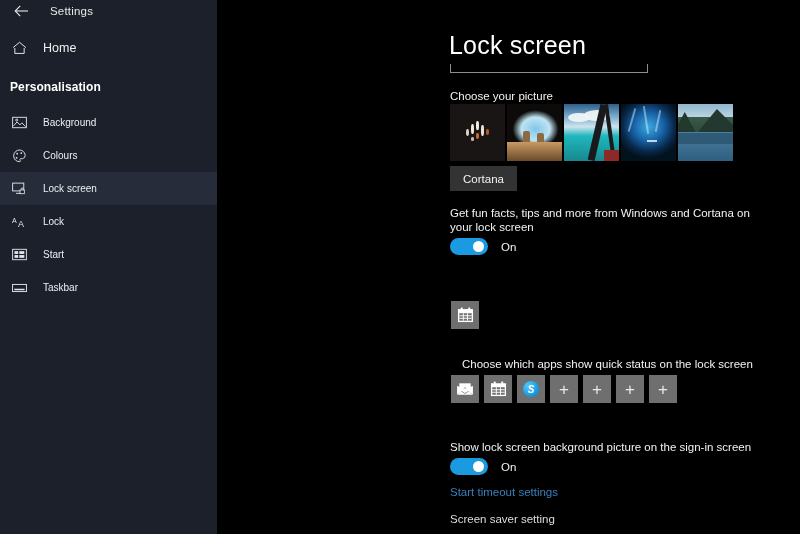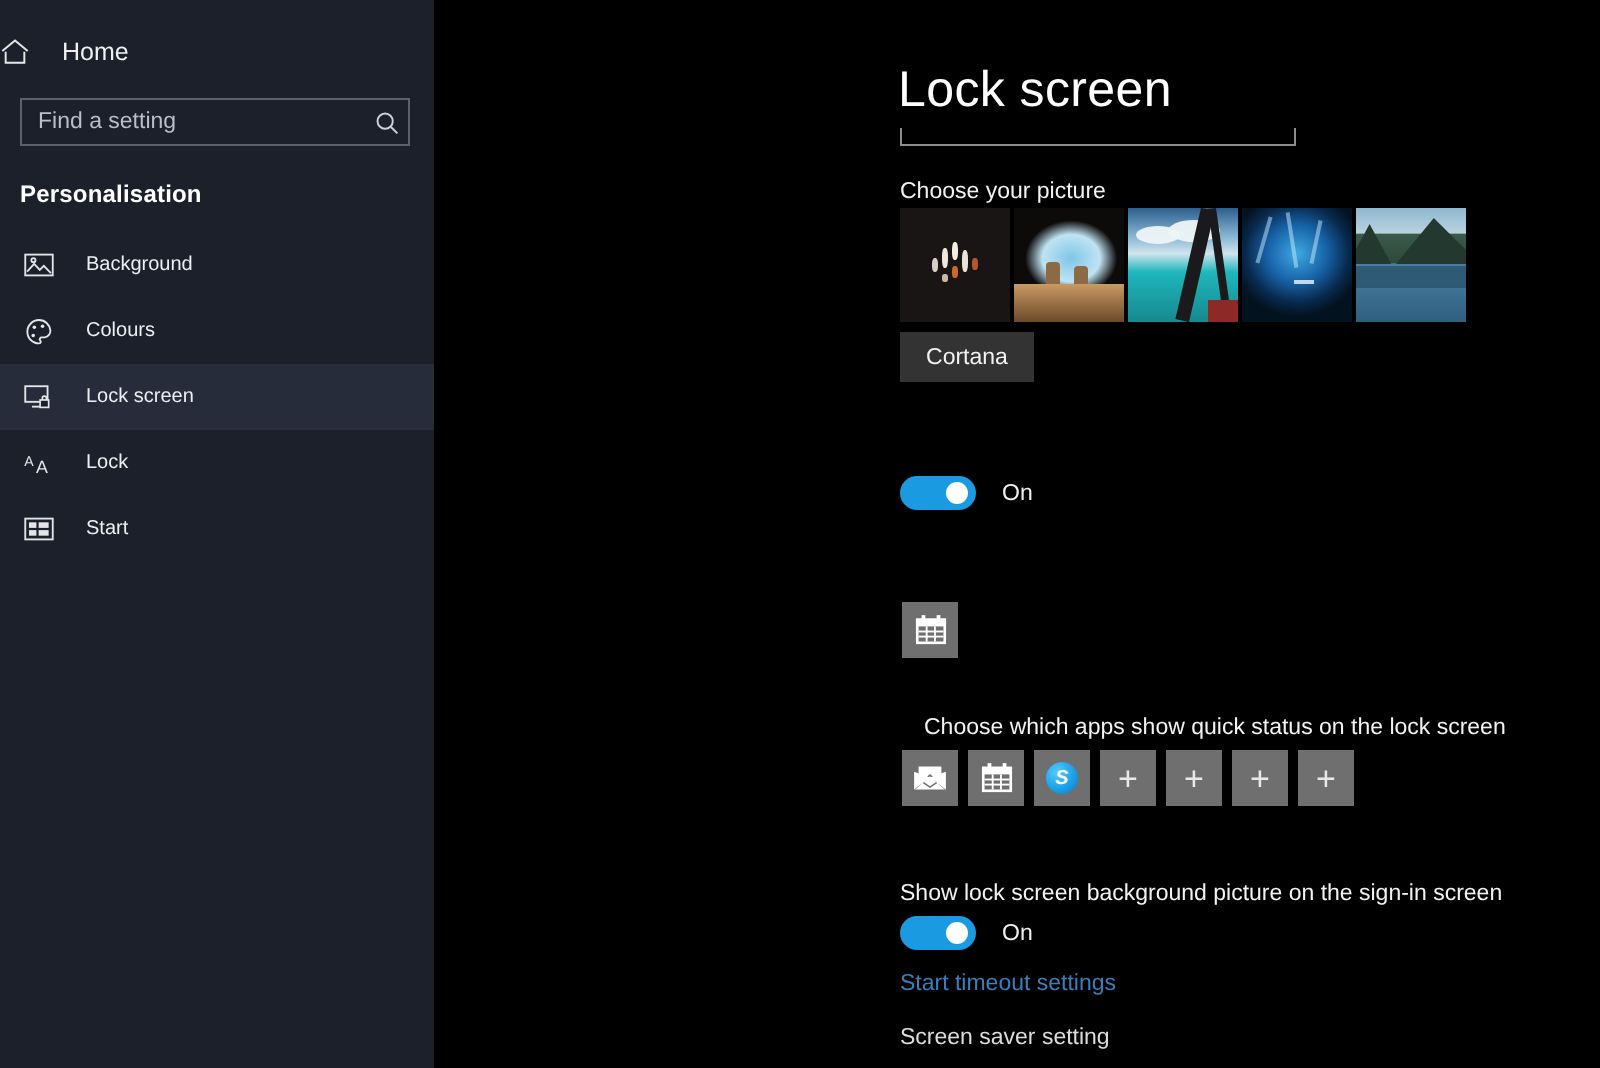--- a/index.html
+++ b/index.html
@@ -17,21 +17,21 @@
   }
   .titlebar{height:22px;display:flex;align-items:center;padding-left:12px;}
   .back-arrow{
     width:18px;height:18px;display:flex;align-items:center;justify-content:center;
     color:#e8e8e8;
   }
   .titlebar-text{
     font-size:11.5px;color:#e6e6e6;margin-left:20px;letter-spacing:.2px;
   }
   .home-row{
-    display:flex;align-items:center;height:30px;margin-top:11px;
+    display:flex;align-items:center;height:30px;margin-top:11px;padding-left:12px;
   }
   .home-row .ico{width:20px;display:flex;align-items:center;color:#e7e7e7;}
   .home-row .lbl{font-size:12.5px;color:#f0f0f0;margin-left:11px;}
 
   .searchbox{
     margin:8px 12px 0 10px;height:22px;border:1px solid #5b606b;background:#1b202b;
     display:flex;align-items:center;position:relative;
   }
   .searchbox input{
     flex:1;background:transparent;border:0;outline:none;color:#cfd3da;
@@ -128,40 +128,40 @@
   .link{position:absolute;font-size:11.5px;color:#3a7fba;cursor:default;}
   .link.muted{color:#dcdcdc;}
 </style>
 </head>
 <body>
 
 <div id="app">
 
   <div class="sidebar">
 
+    <div class="titlebar">
+      <div class="back-arrow">
+        <svg width="15" height="12" viewBox="0 0 15 12" aria-hidden="true">
+          <path d="M6.2 0.8 L1.2 6 L6.2 11.2" fill="none" stroke="#e8e8e8" stroke-width="1.1"></path>
+          <line x1="1.4" y1="6" x2="14" y2="6" stroke="#e8e8e8" stroke-width="1.1"></line>
+        </svg>
+      </div>
+      <div class="titlebar-text">Settings</div>
+    </div>
 
     <div class="home-row">
       <div class="ico">
         <svg width="15" height="14" viewBox="0 0 16 15" aria-hidden="true">
           <path d="M1.2 7 L8 1.4 L14.8 7" fill="none" stroke="#e7e7e7" stroke-width="1.05"></path>
           <path d="M3 7.4 V13.3 H13 V7.4" fill="none" stroke="#e7e7e7" stroke-width="1.05"></path>
         </svg>
       </div>
       <div class="lbl">Home</div>
     </div>
 
-    <div class="searchbox">
-      <input type="text" value="" placeholder="Find a setting" style="">
-      <div class="search-ico">
-        <svg width="13" height="13" viewBox="0 0 14 14" aria-hidden="true">
-          <circle cx="6" cy="6" r="4.1" fill="none" stroke="#cdd2da" stroke-width="1.05"></circle>
-          <line x1="9" y1="9" x2="12.6" y2="12.6" stroke="#cdd2da" stroke-width="1.05"></line>
-        </svg>
-      </div>
-    </div>
 
     <div class="section-title">Personalisation</div>
 
     <div class="nav">
 
       <div class="nav-item">
         <div class="ico">
           <svg width="15" height="13" viewBox="0 0 16 14" aria-hidden="true">
             <rect x="0.6" y="1.4" width="14.8" height="11.2" fill="none" stroke="#e3e5e9" stroke-width="1"></rect>
             <path d="M1.6 10.6 L5.4 6.4 L8.4 9.6 L10.6 7.4 L14.4 11.4" fill="none" stroke="#e3e5e9" stroke-width="1"></path>
@@ -212,20 +212,29 @@
             <rect x="0.6" y="1.4" width="14.8" height="11.2" fill="none" stroke="#e3e5e9" stroke-width="1"></rect>
             <rect x="2.6" y="3.4" width="4" height="3" fill="#e3e5e9"></rect>
             <rect x="7.8" y="3.4" width="5.4" height="3" fill="#e3e5e9"></rect>
             <rect x="2.6" y="7.6" width="4" height="3" fill="#e3e5e9"></rect>
             <rect x="7.8" y="7.6" width="5.4" height="3" fill="#e3e5e9"></rect>
           </svg>
         </div>
         <div class="lbl">Start</div>
       </div>
 
+      <div class="nav-item">
+        <div class="ico">
+          <svg width="15" height="12" viewBox="0 0 16 12" aria-hidden="true">
+            <rect x="0.6" y="2.2" width="14.8" height="7.6" fill="none" stroke="#e3e5e9" stroke-width="1"></rect>
+            <line x1="2.4" y1="7.6" x2="13.4" y2="7.6" stroke="#e3e5e9" stroke-width="1.6"></line>
+          </svg>
+        </div>
+        <div class="lbl">Taskbar</div>
+      </div>
 
     </div>
   </div>
 
   <div class="content">
 
     <div class="page-title">Lock screen</div>
     <div class="title-rule"></div>
 
     <div class="lbl-text" style="left:233px;top:89px;">Choose your picture</div>
@@ -267,20 +276,21 @@
       <div class="thumb ph ph4">
         <span class="mtn" style="left:-4px;top:8px;width:30px;height:20px;clip-path:polygon(0 100%,36% 0,72% 100%);"></span>
         <span class="mtn" style="left:20px;top:5px;width:42px;height:23px;clip-path:polygon(0 100%,45% 0,100% 100%);"></span>
         <span class="refl" style="left:0;top:29px;width:55px;height:11px;"></span>
       </div>
 
     </div>
 
     <div class="browse-btn">Cortana</div>
 
+    <div class="lbl-text" style="left:233px;top:206px;width:300px;">Get fun facts, tips and more from Windows and Cortana on your lock screen</div>
     <div class="toggle" style="left:233px;top:238px;">
       <div class="pill">
         <span class="knob"></span>
       </div>
       <span class="state">On</span>
     </div>
 
     <div class="tiles-row" style="left:234px;top:301px;">
       <div class="app-tile">
         <svg width="17" height="16" viewBox="0 0 18 17" aria-hidden="true">

